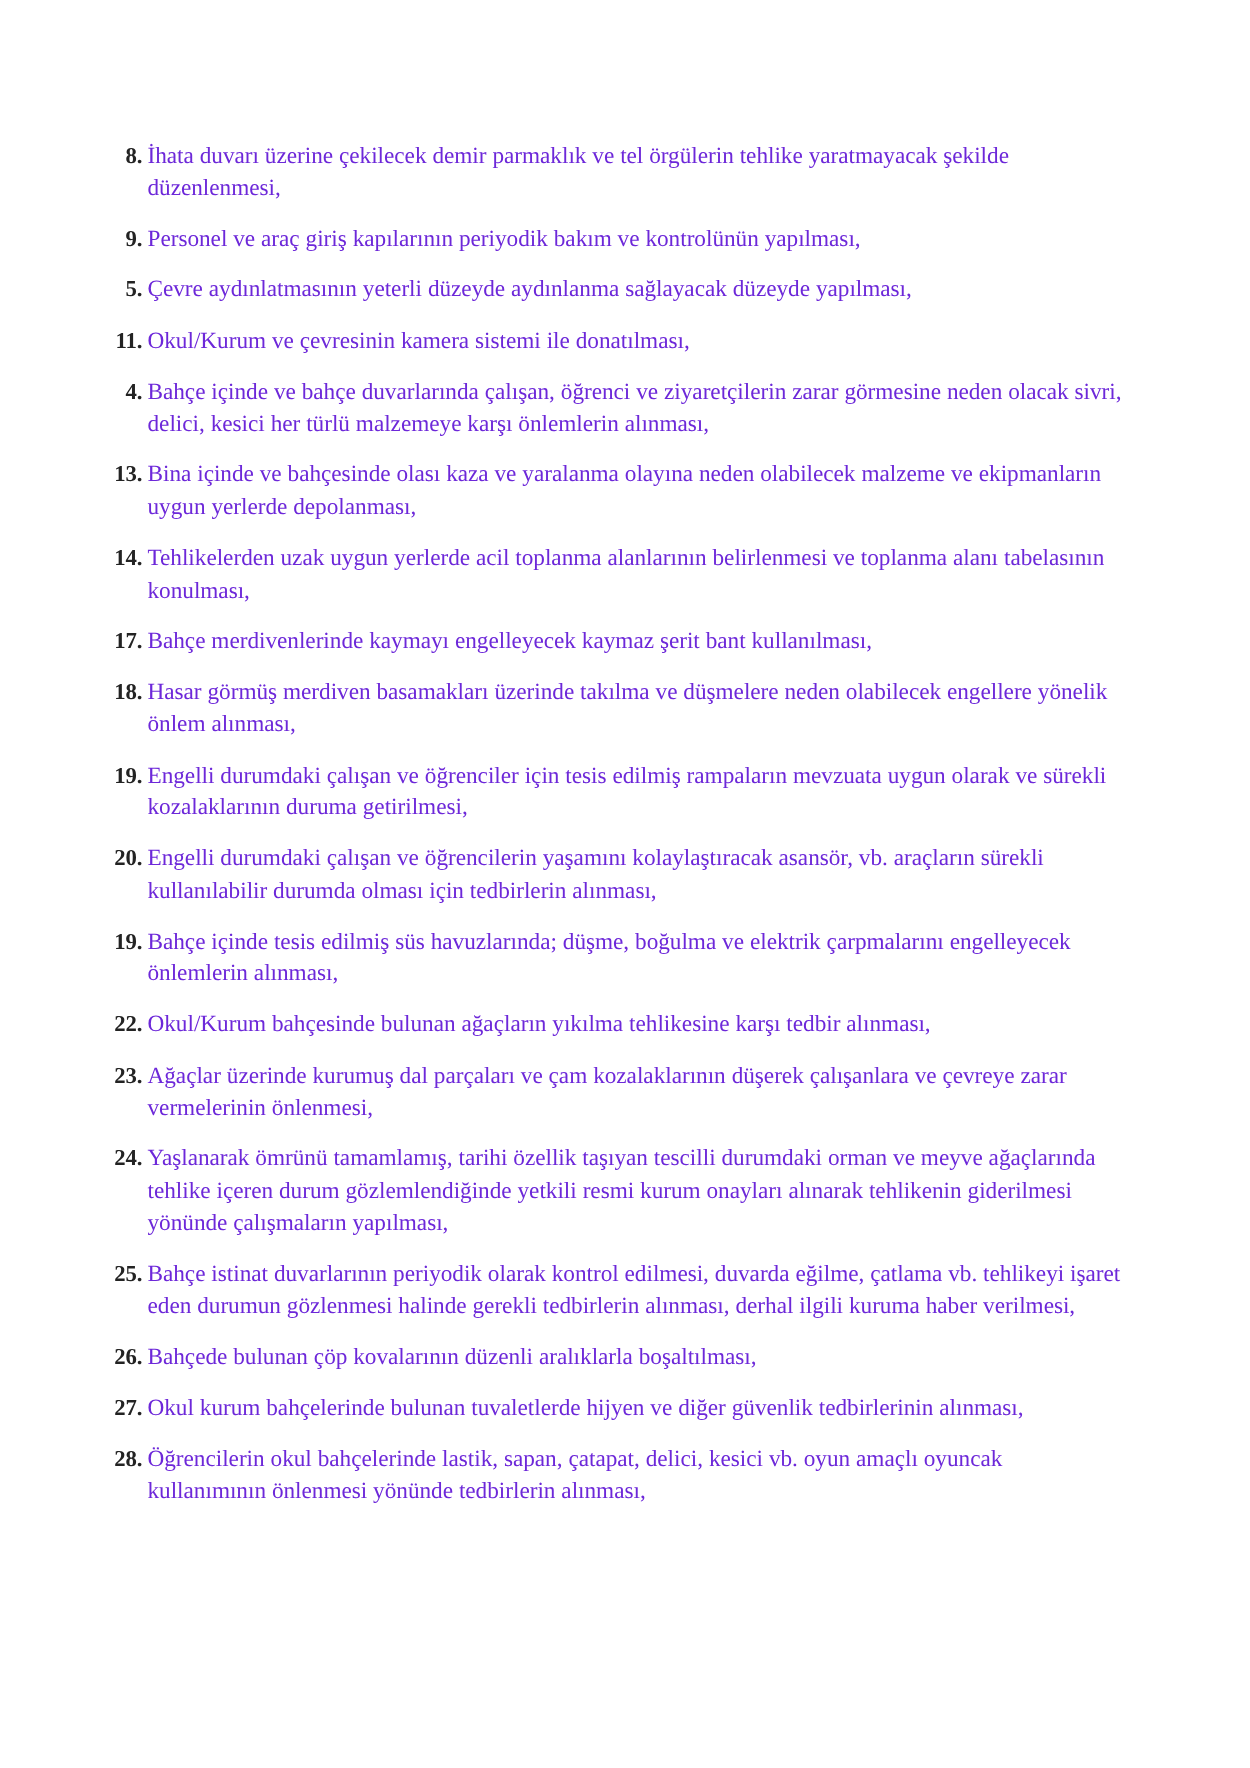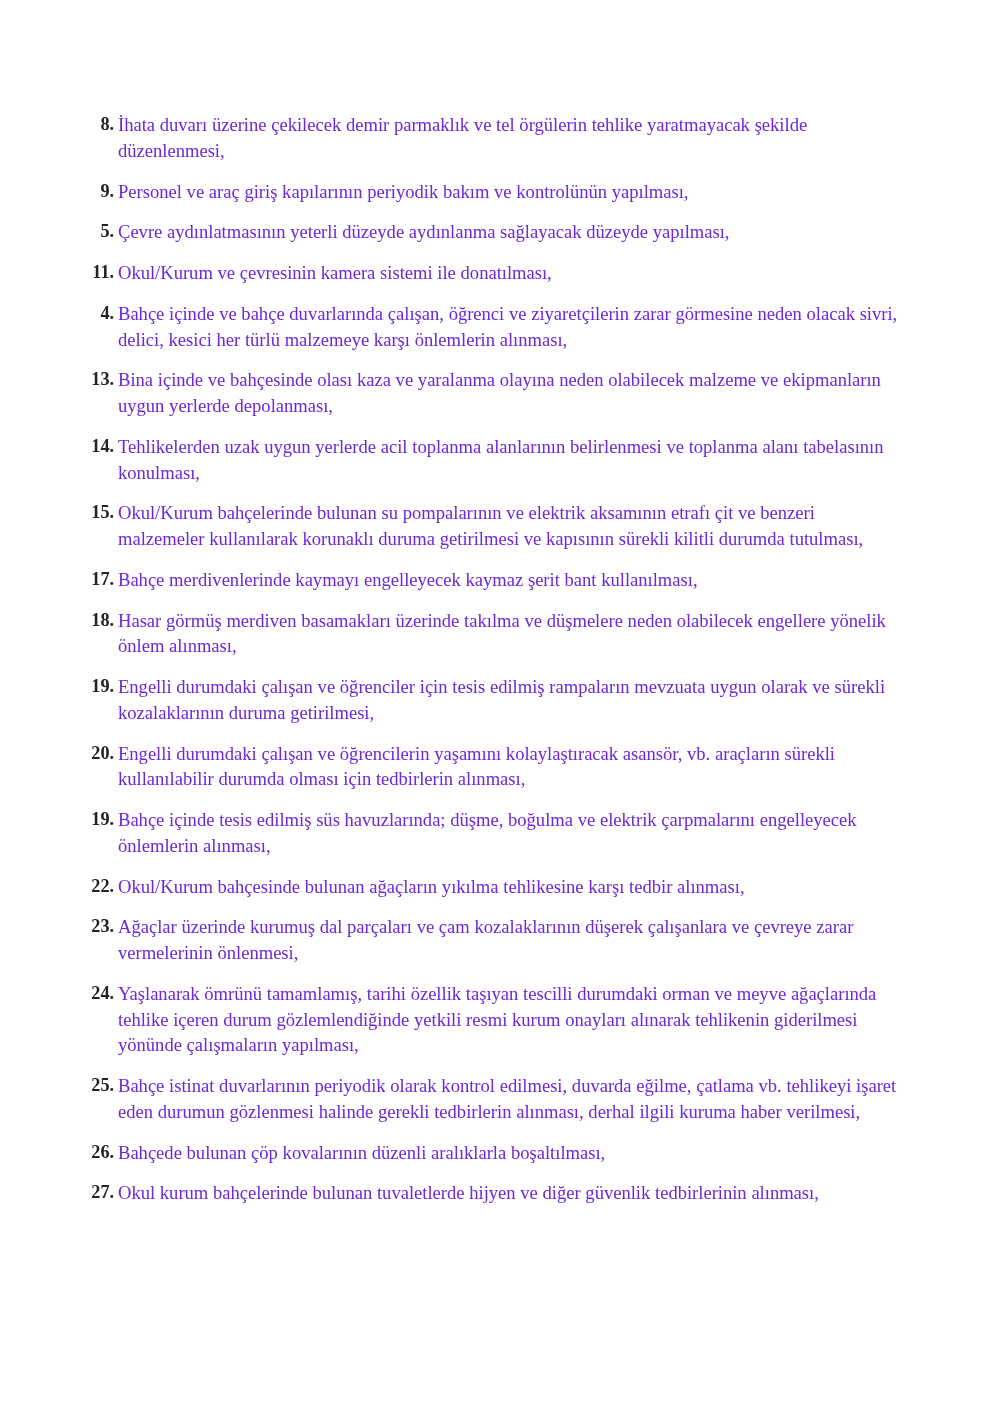--- a/index.html
+++ b/index.html
@@ -113,24 +113,20 @@
         </li>
         <li class="list-item">
           <span class="item-number">13.</span>
           <span class="item-text">Bina içinde ve bahçesinde olası kaza ve yaralanma olayına neden olabilecek malzeme ve ekipmanların uygun yerlerde depolanması,</span>
         </li>
         <li class="list-item">
           <span class="item-number">14.</span>
           <span class="item-text">Tehlikelerden uzak uygun yerlerde acil toplanma alanlarının belirlenmesi ve toplanma alanı tabelasının konulması,</span>
         </li>
         <li class="list-item">
-          <span class="item-number">15.</span>
-          <span class="item-text">Okul/Kurum bahçelerinde bulunan su pompalarının ve elektrik aksamının etrafı çit ve benzeri malzemeler kullanılarak korunaklı duruma getirilmesi ve kapısının sürekli kilitli durumda tutulması,</span>
-        </li>
-        <li class="list-item">
           <span class="item-number">17.</span>
           <span class="item-text">Bahçe merdivenlerinde kaymayı engelleyecek kaymaz şerit bant kullanılması,</span>
         </li>
         <li class="list-item">
           <span class="item-number">18.</span>
           <span class="item-text">Hasar görmüş merdiven basamakları üzerinde takılma ve düşmelere neden olabilecek engellere yönelik önlem alınması,</span>
         </li>
         <li class="list-item">
           <span class="item-number">19.</span>
           <span class="item-text">Engelli durumdaki çalışan ve öğrenciler için tesis edilmiş rampaların mevzuata uygun olarak ve sürekli kozalaklarının duruma getirilmesi,</span>
@@ -160,18 +156,22 @@
           <span class="item-text">Bahçe istinat duvarlarının periyodik olarak kontrol edilmesi, duvarda eğilme, çatlama vb. tehlikeyi işaret eden durumun gözlenmesi halinde gerekli tedbirlerin alınması, derhal ilgili kuruma haber verilmesi,</span>
         </li>
         <li class="list-item">
           <span class="item-number">26.</span>
           <span class="item-text">Bahçede bulunan çöp kovalarının düzenli aralıklarla boşaltılması,</span>
         </li>
         <li class="list-item">
           <span class="item-number">27.</span>
           <span class="item-text">Okul kurum bahçelerinde bulunan tuvaletlerde hijyen ve diğer güvenlik tedbirlerinin alınması,</span>
         </li>
+        <li class="list-item">
+          <span class="item-number">28.</span>
+          <span class="item-text">Öğrencilerin okul bahçelerinde lastik, sapan, çatapat, delici, kesici vb. oyun amaçlı oyuncak kullanımının önlenmesi yönünde tedbirlerin alınması,</span>
+        </li>
       </ol>
   </div>
 
   <div class="bleed-through" aria-hidden="true"></div>
 
 </div>
 
 </body></html>

